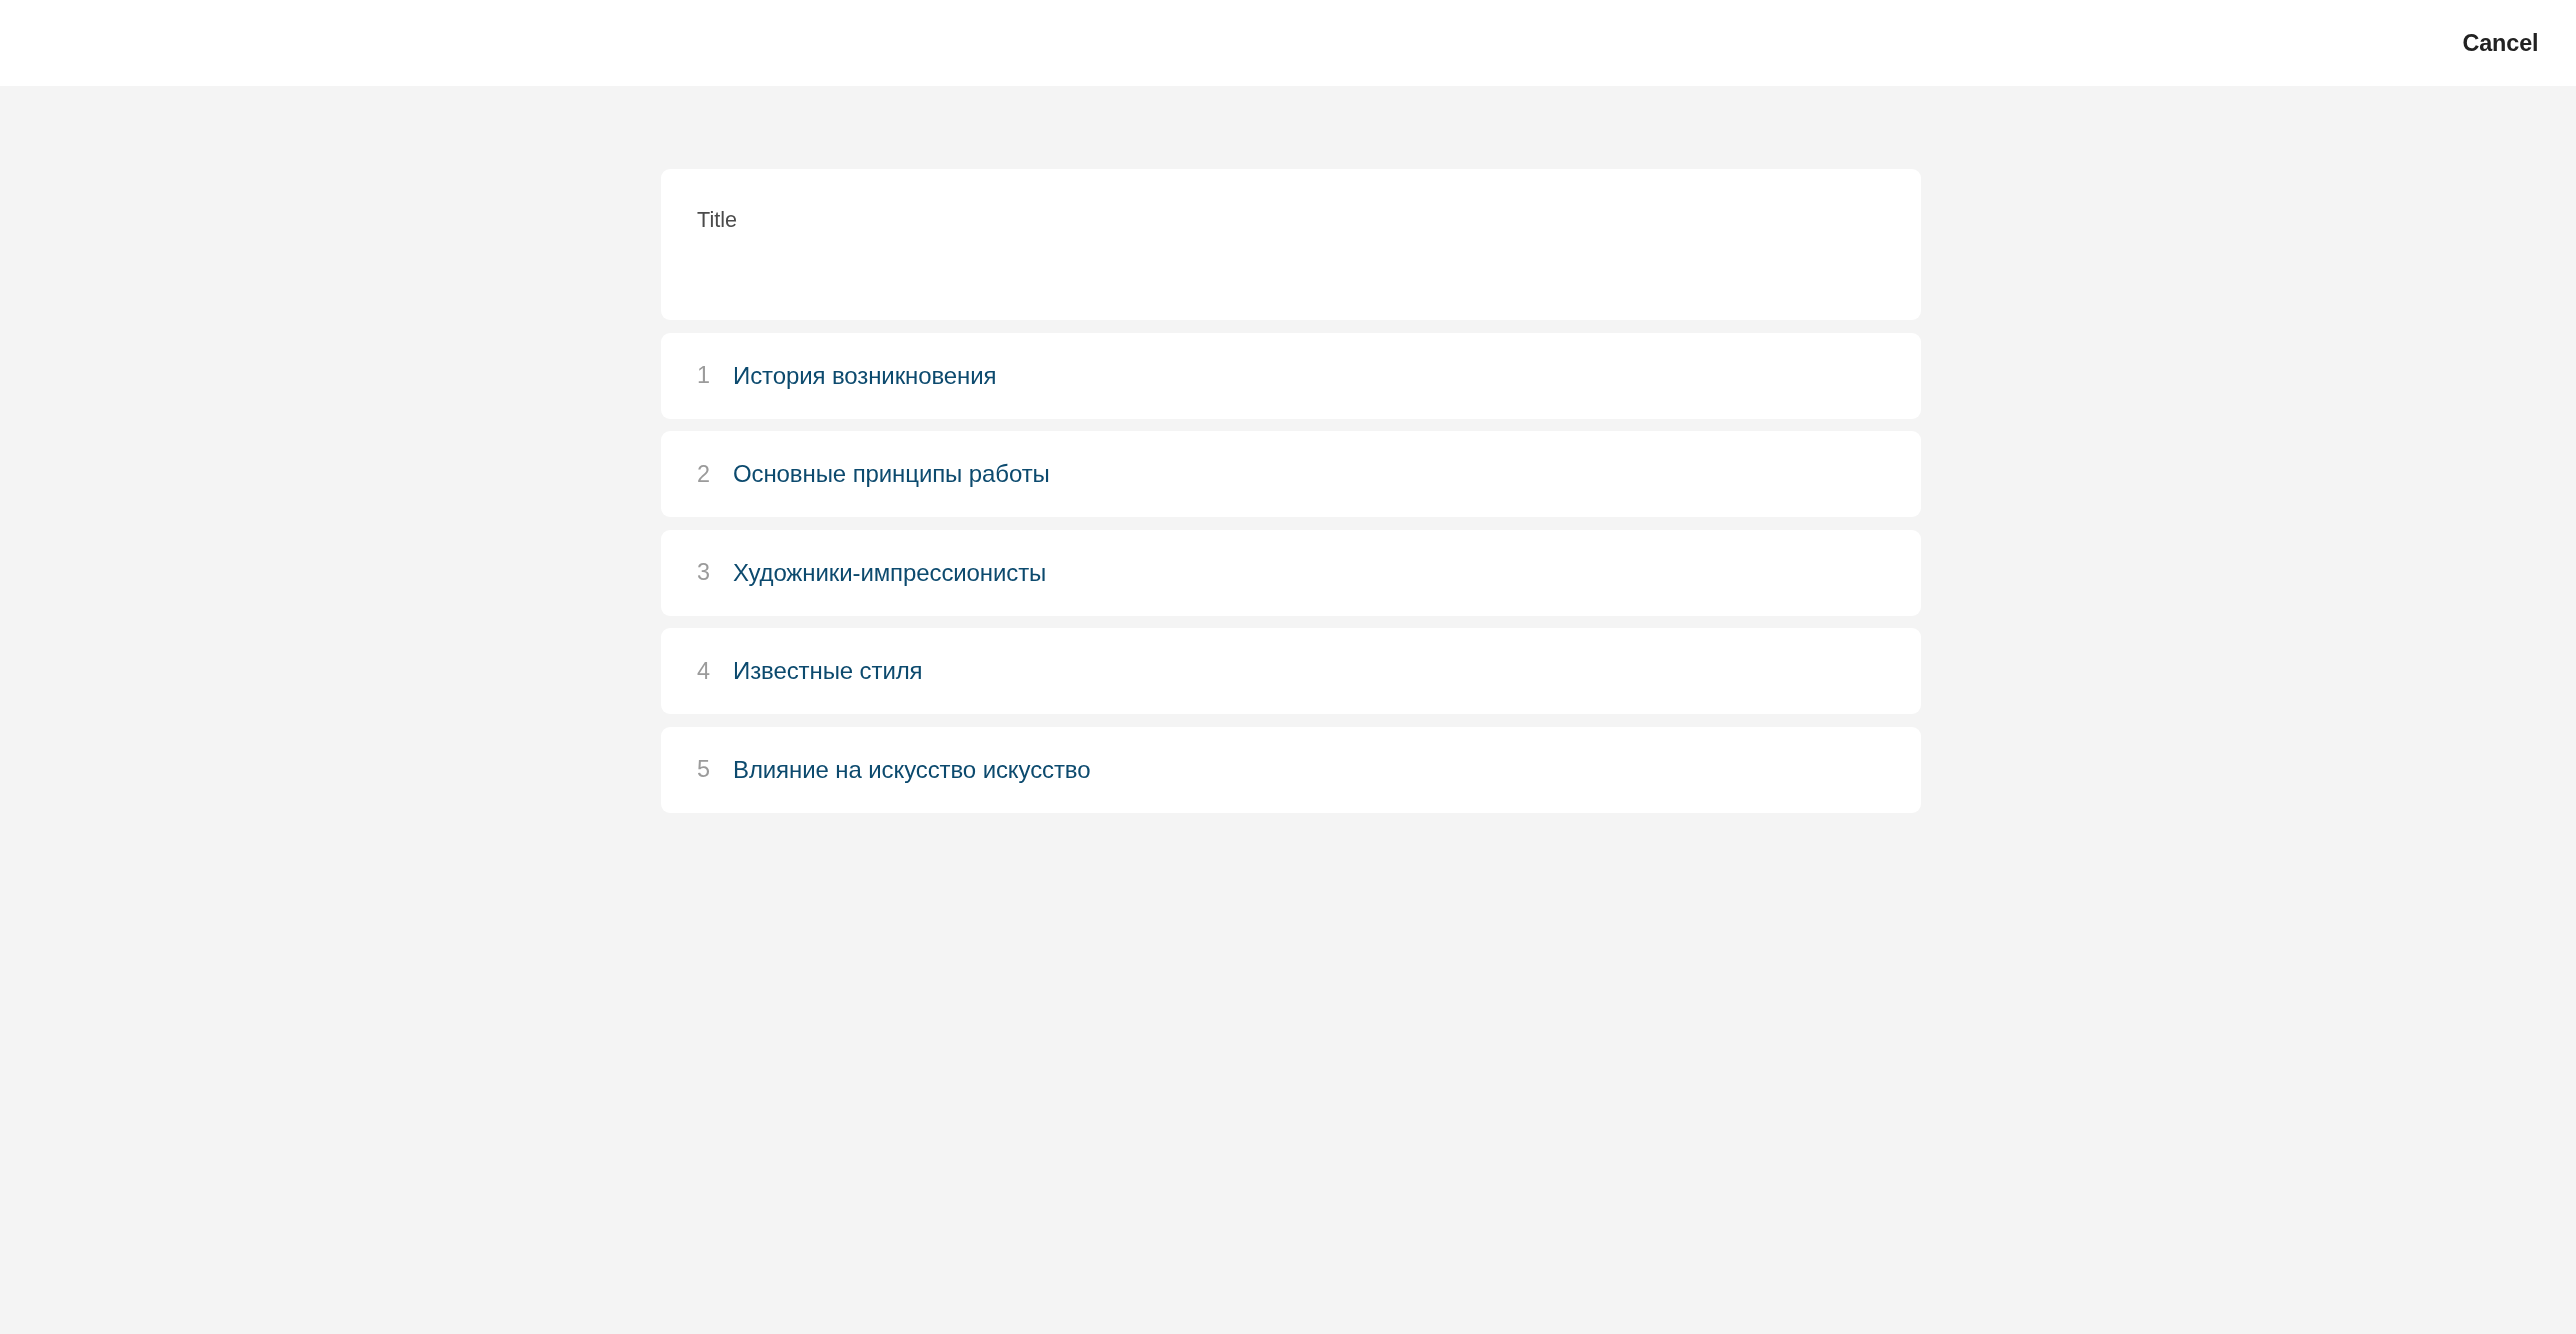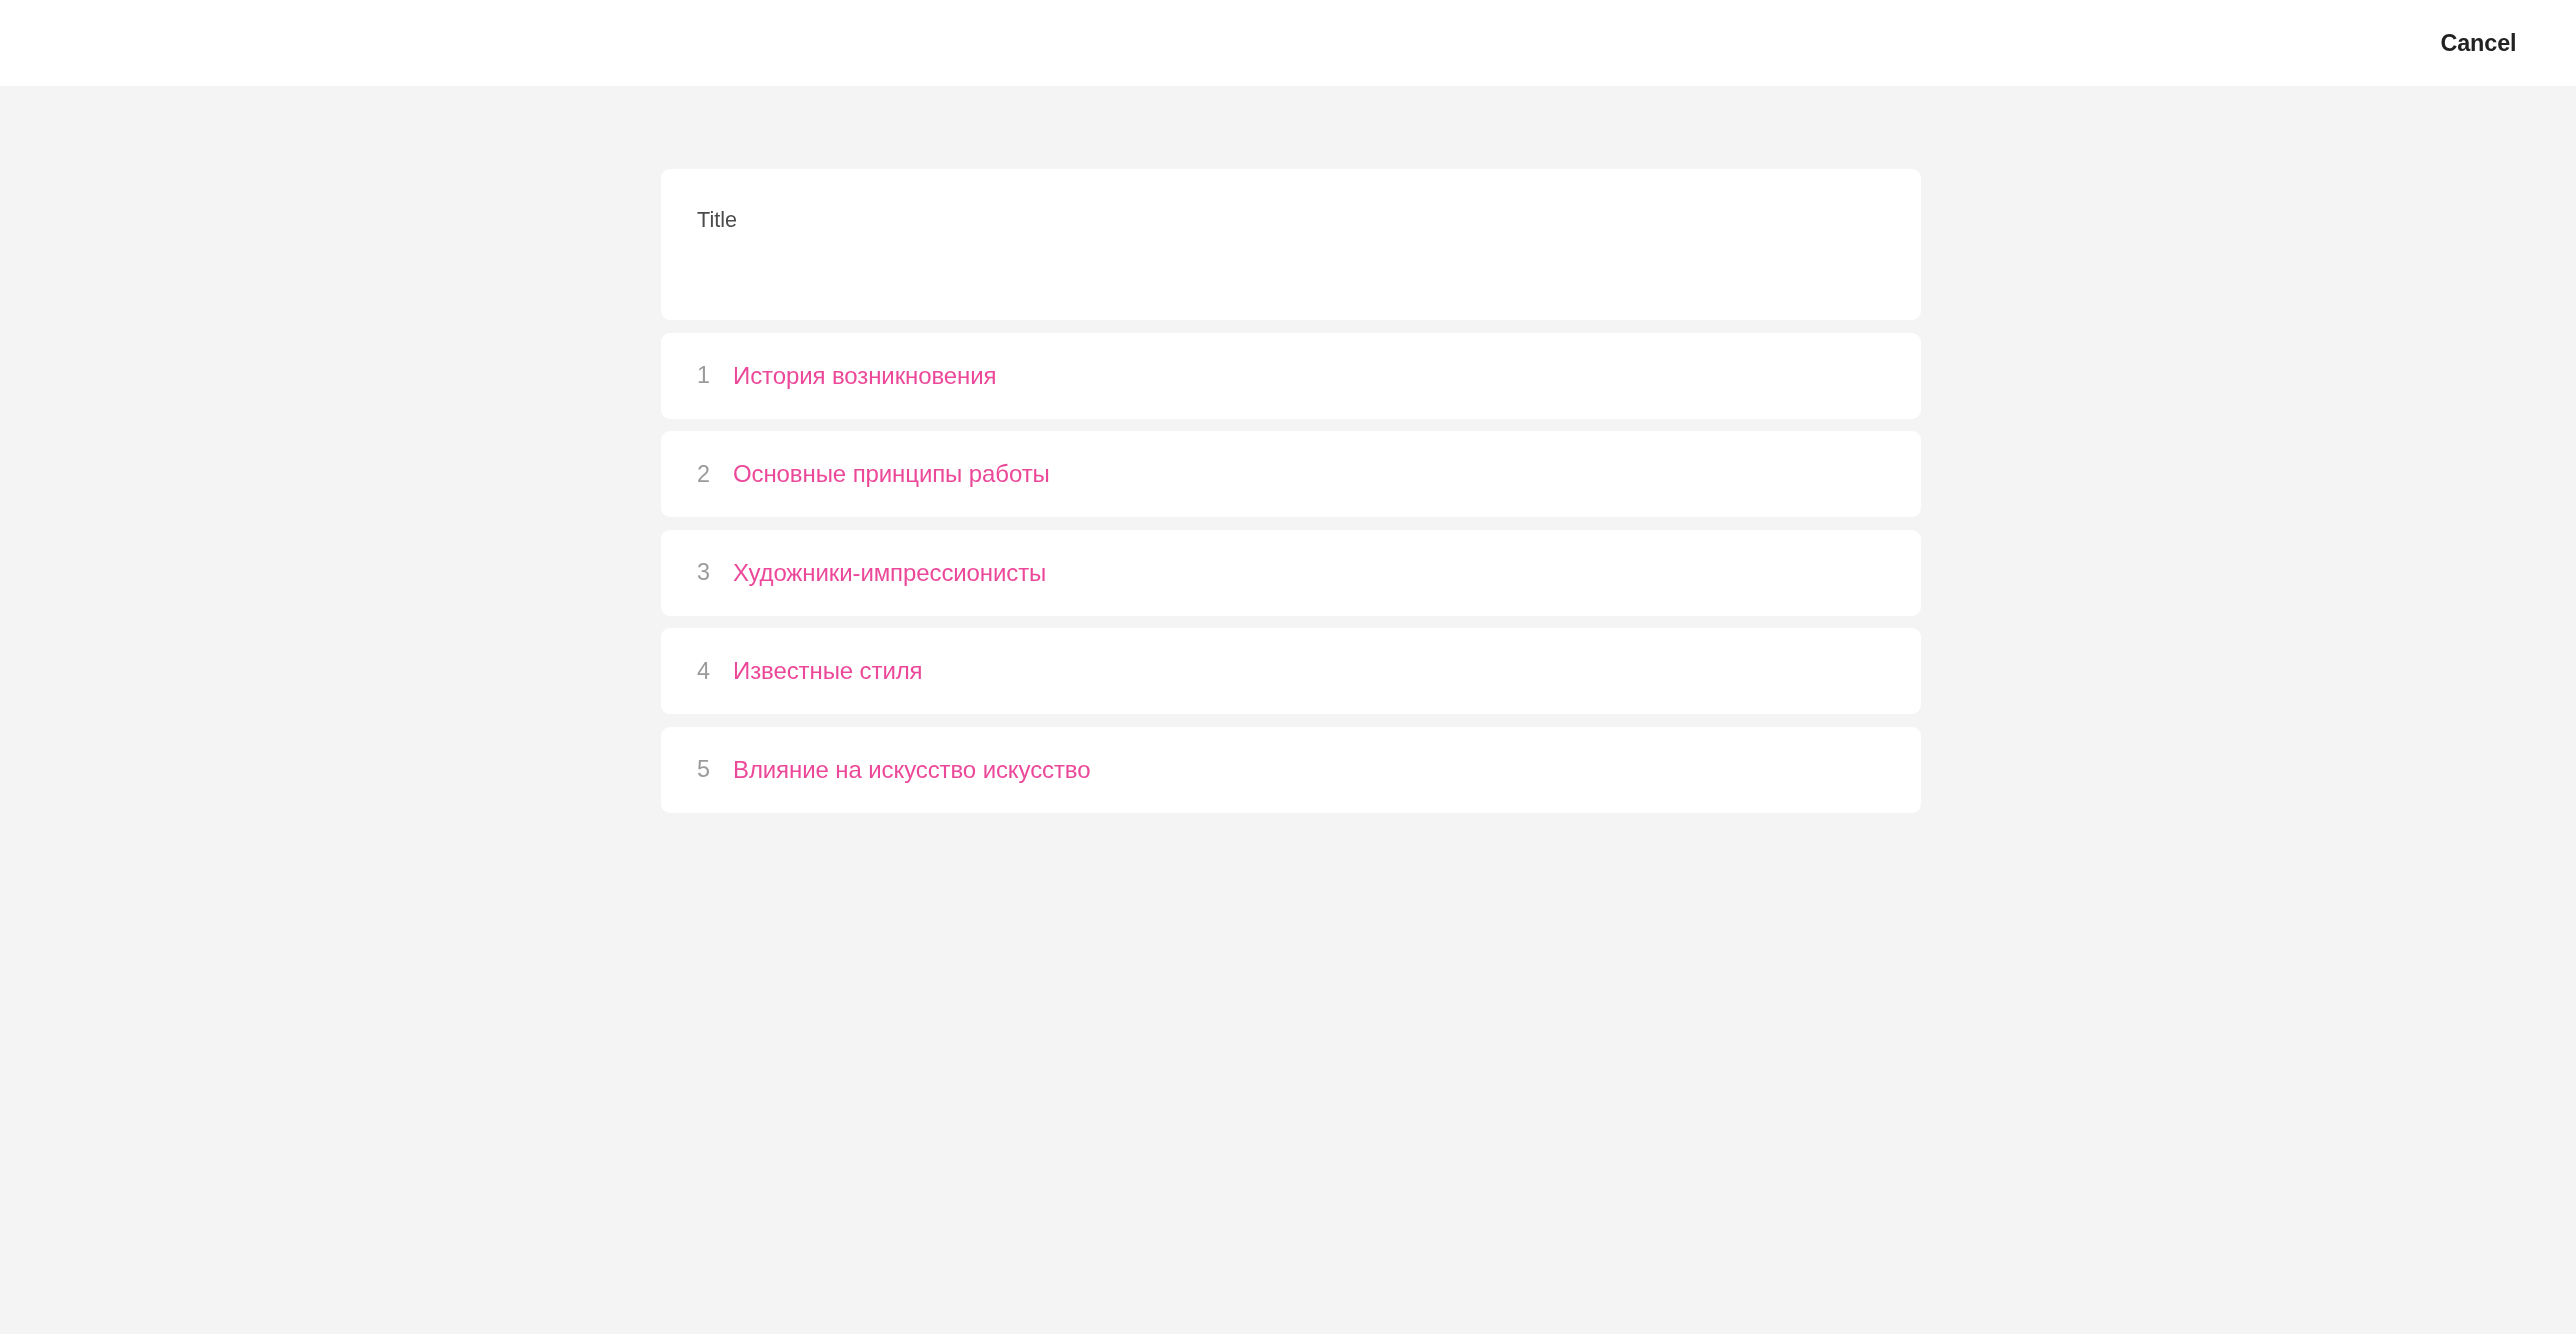--- a/index.html
+++ b/index.html
@@ -50,21 +50,21 @@
     font-weight: 700;
     color: #1a1a1a;
     letter-spacing: -0.1px;
     white-space: nowrap;
   }
 
   .header-right {
     margin-left: auto;
     display: flex;
     align-items: center;
-    padding-right: 29px;
+    padding-right: 7px;
     gap: 8px;
   }
 
   .cancel-button {
     font-size: 23.4px;
     font-weight: 600;
     color: #222222;
     background: transparent;
     border: none;
     font-family: inherit;
@@ -151,21 +151,21 @@
     width: 36px;
     flex: 0 0 auto;
     font-size: 23.4px;
     color: #9b9b9b;
     font-weight: 400;
     text-align: left;
   }
 
   .row-label {
     font-size: 24px;
-    color: #ec4899;
+    color: #0c4a6e;
     font-weight: 400;
     letter-spacing: -0.1px;
   }
 </style>
 </head>
 <body>
 
 <div class="header">
 
   <div class="header-right">

